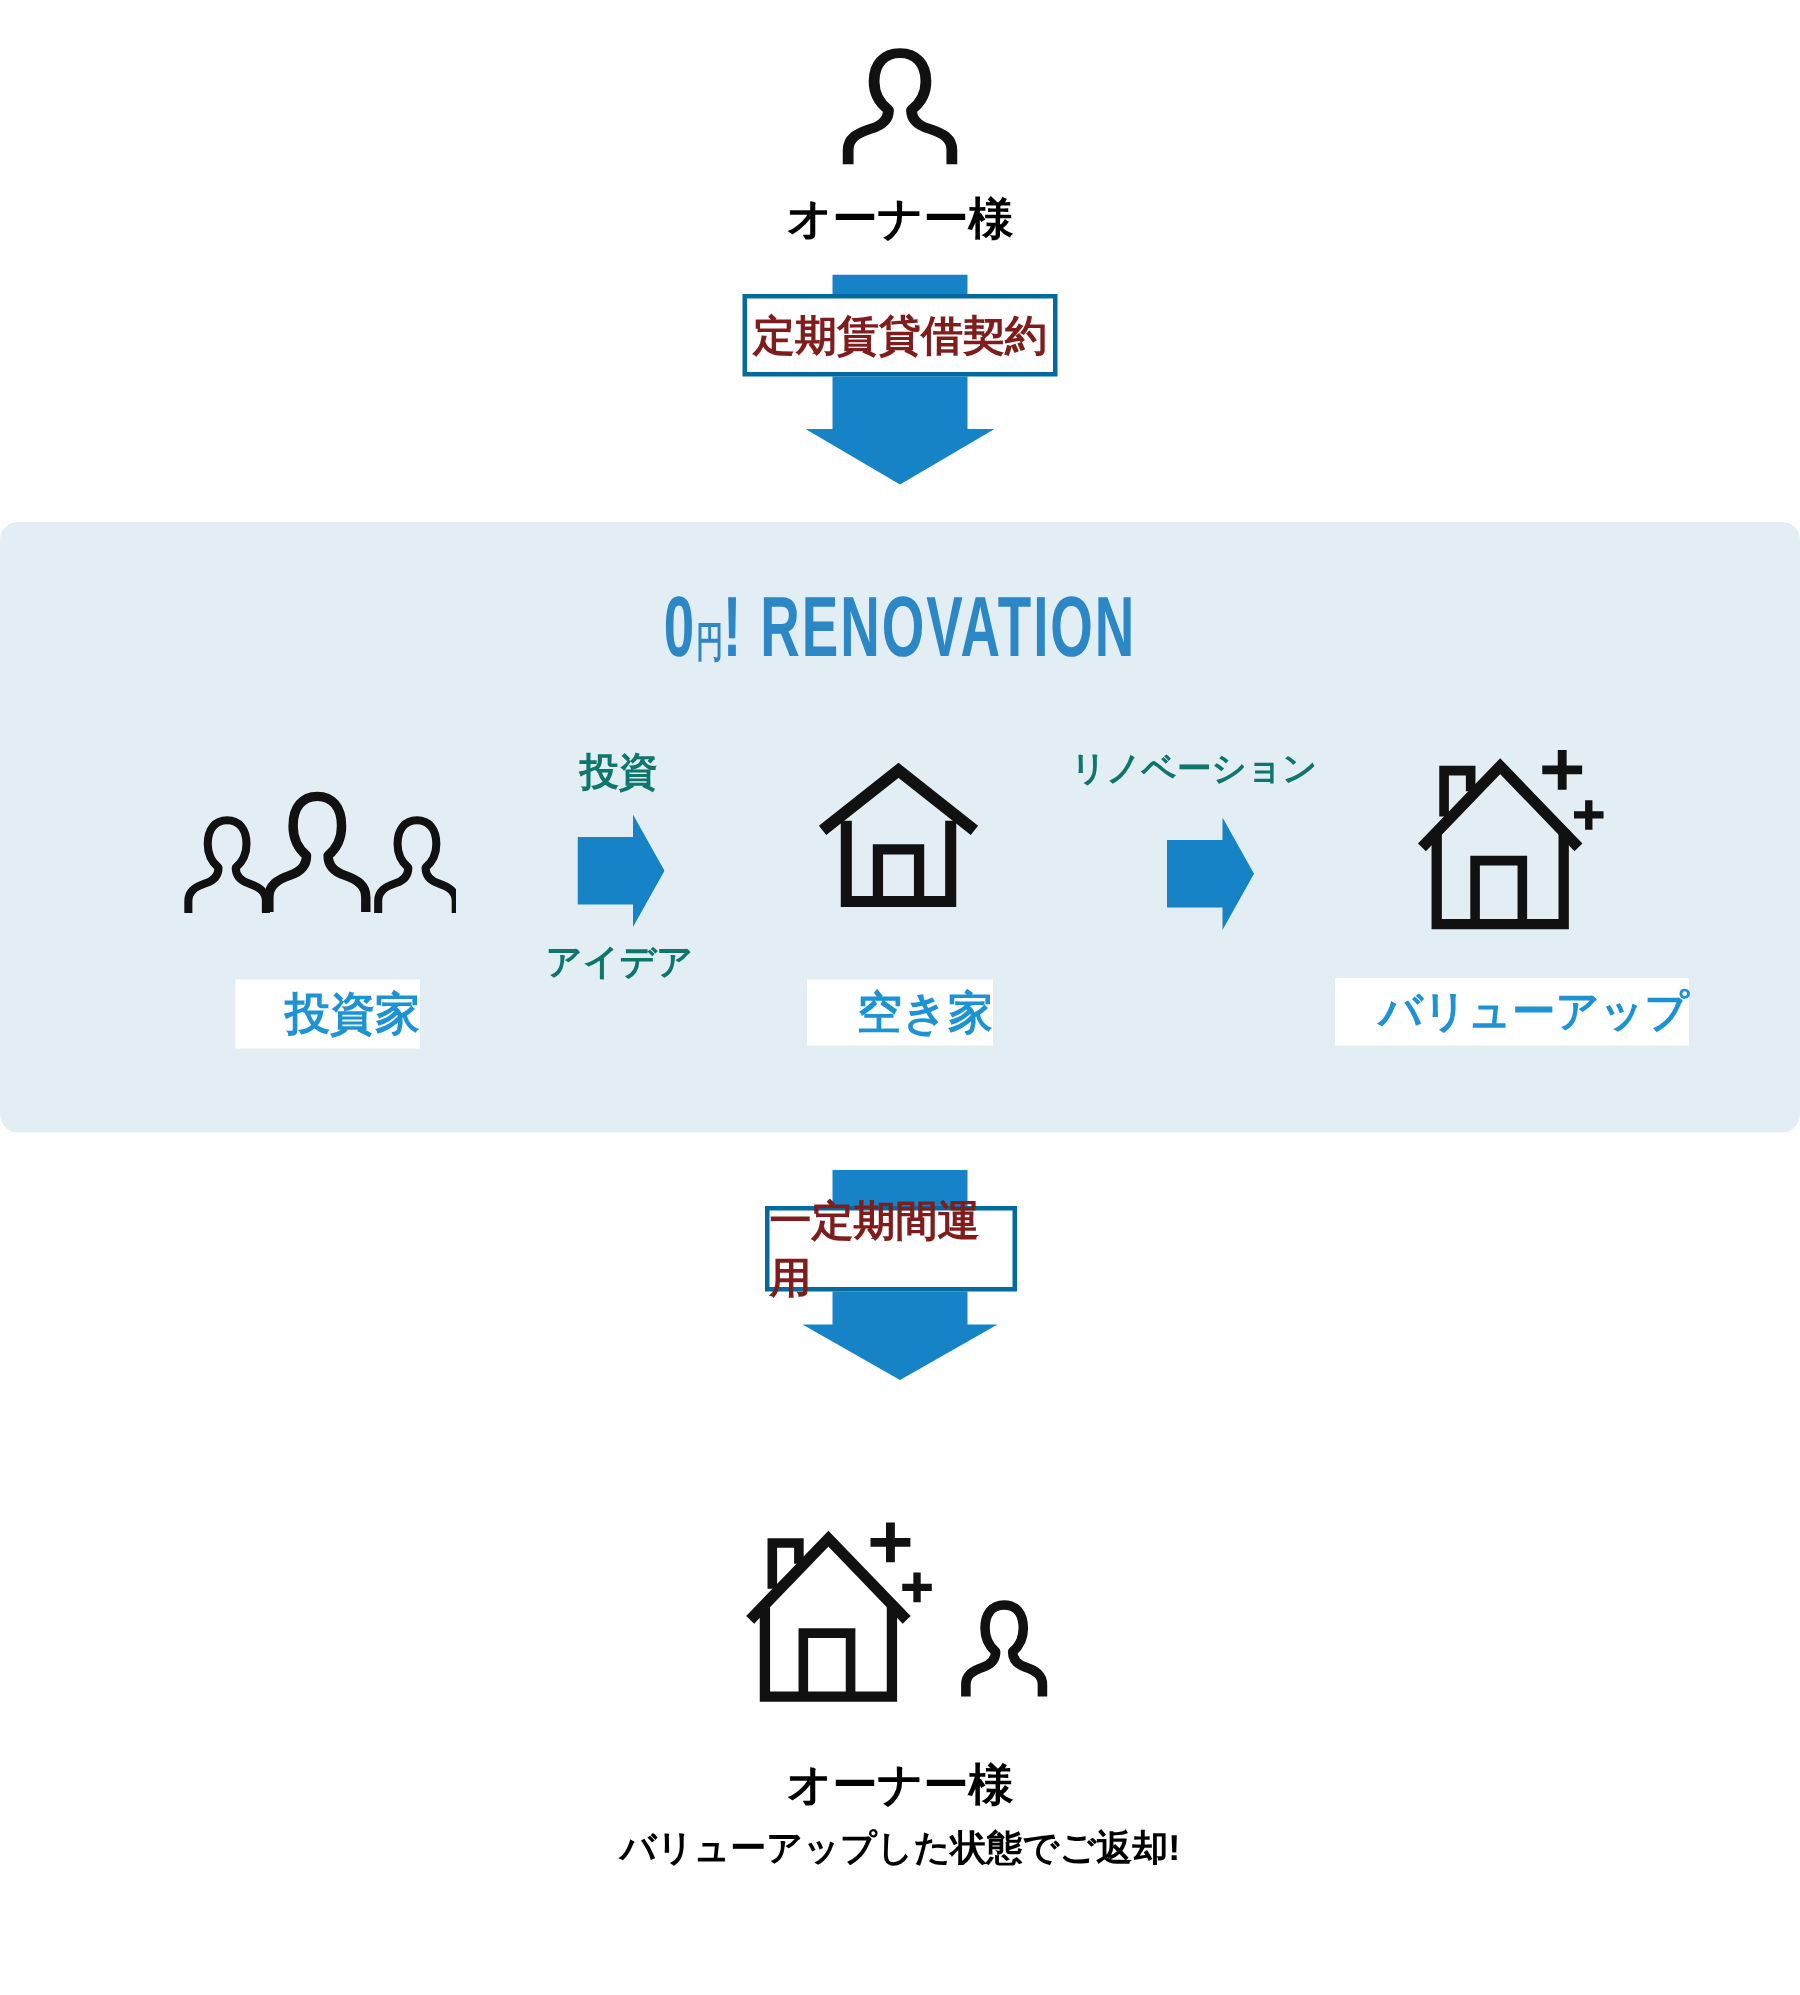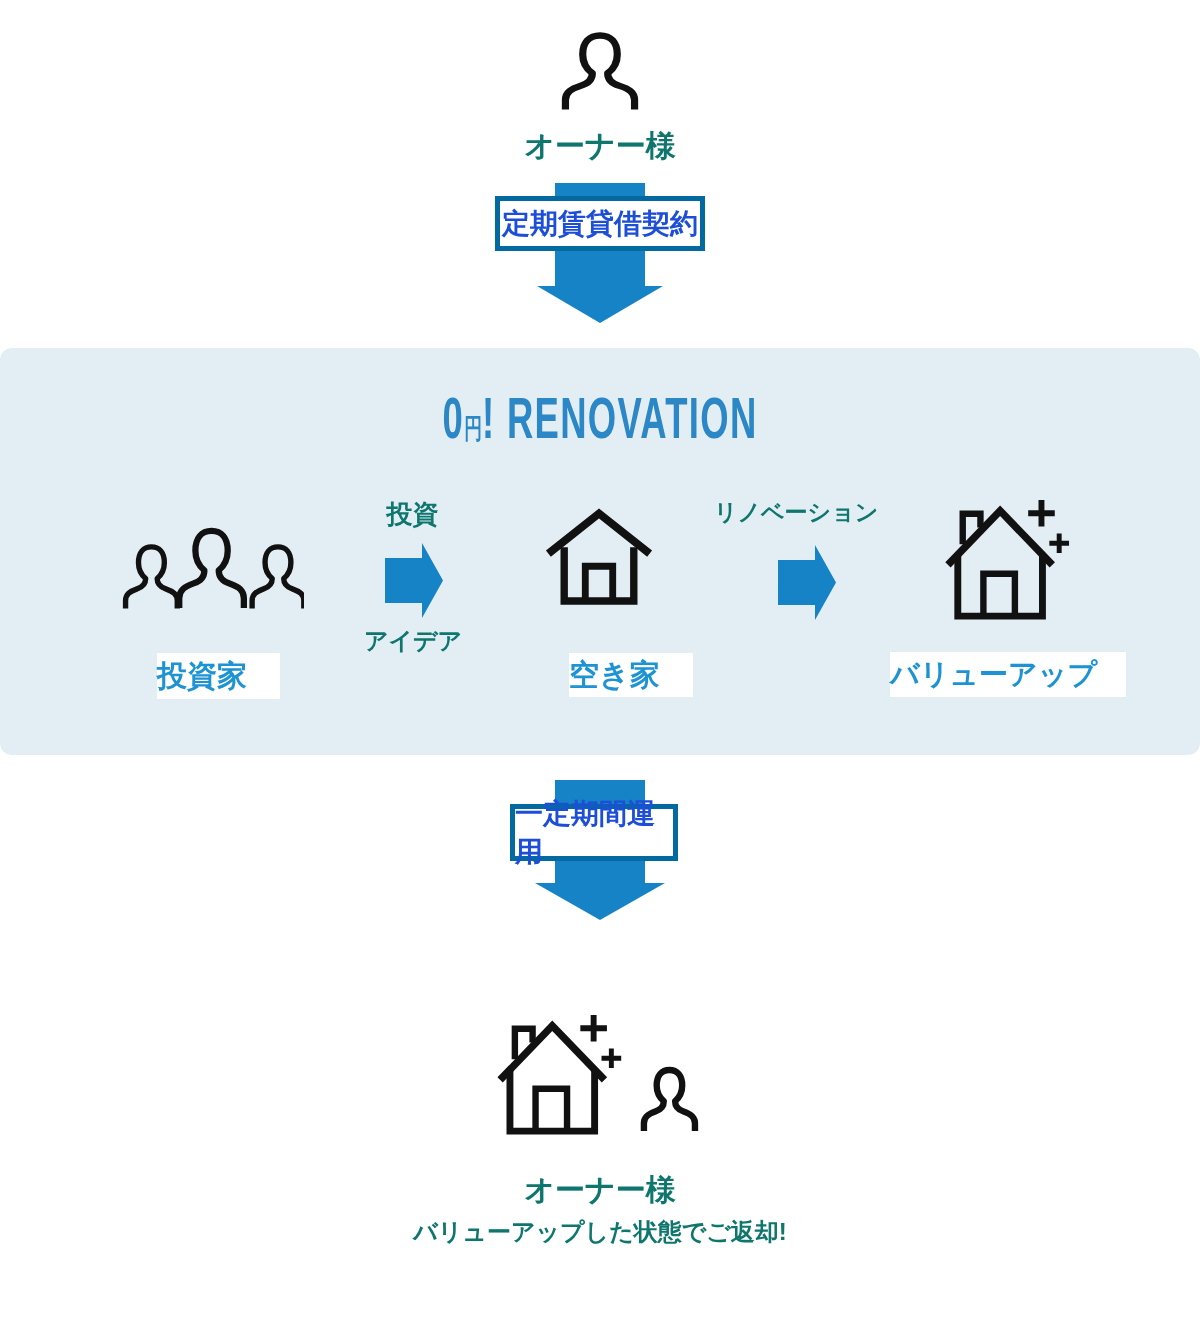--- a/index.html
+++ b/index.html
@@ -5,36 +5,36 @@
   html,body { margin:0; padding:0; background:#ffffff; }
   body { font-family:"Liberation Sans","DejaVu Sans",sans-serif; }
   .canvas {
     position:relative; width:1200px; height:1330px; background:#ffffff;
     overflow:hidden;
   }
   .abs { position:absolute; }
   .center-text { left:0; width:1200px; text-align:center; }
 
   
-  .blue-label { color:#0f766e; font-weight:bold; }
+  .blue-label { color:#000000; font-weight:bold; }
 
   
   .black-label { color:#0f766e; font-weight:bold; }
 
   
   .framed-box {
-    background:#ffffff; border:5px solid #0369a1;
+    background:#ffffff; border:3px solid #0369a1;
     display:flex; align-items:center; justify-content:center;
-    color:#1d4ed8; font-weight:bold; box-sizing:border-box;
+    color:#7f1d1d; font-weight:bold; box-sizing:border-box;
     z-index:5;
   }
 
   
   .step-tag {
-    background:#ffffff; display:flex; align-items:center; justify-content:flex-start;
+    background:#ffffff; display:flex; align-items:center; justify-content:flex-end;
     font-weight:bold; color:#1D93D4; z-index:4;
   }
 
   .panel {
     position:absolute; left:0; top:348px; width:1200px; height:407px;
     background:#E3EEF4; border-radius:12px;
   }
 
   .logo-wrap { top:390px; z-index:2; }
   .logo-inner {
@@ -90,21 +90,21 @@
   </svg>
 
   <div class="abs black-label" style="left:353px; top:625px; width:120px; text-align:center; font-size:24px;">アイデア</div>
 
   <svg class="abs" style="left:541px; top:505px;" width="116" height="114" viewBox="0 0 110 108">
     <path d="M22,40 V91 H88 V40" fill="none" stroke="#111111" stroke-width="7"></path>
     <path d="M7,46 L55,8 L103,46" fill="none" stroke="#111111" stroke-width="7.5" stroke-linejoin="miter"></path>
     <path d="M42,91 V58 H68 V91" fill="none" stroke="#111111" stroke-width="6.5"></path>
   </svg>
 
-  <div class="abs step-tag" style="left:538px; top:653px; width:124px; height:44px; font-size:30px;margin-left:31px;">
+  <div class="abs step-tag" style="left:538px; top:653px; width:124px; height:44px; font-size:30px;">
     <span>空き家</span>
   </div>
 
   <div class="abs black-label" style="left:714px; top:497px; width:172px; text-align:left; font-size:23px;">リノベーション</div>
 
   <svg class="abs" style="left:778px; top:545px;" width="58" height="75" viewBox="0 0 58 75">
     <polygon points="0,15 37,15 37,0 58,37.5 37,75 37,60 0,60" fill="#1583C6"></polygon>
   </svg>
 
   <svg class="abs" style="left:944px; top:497px;" width="128" height="126" viewBox="0 0 130 128">

